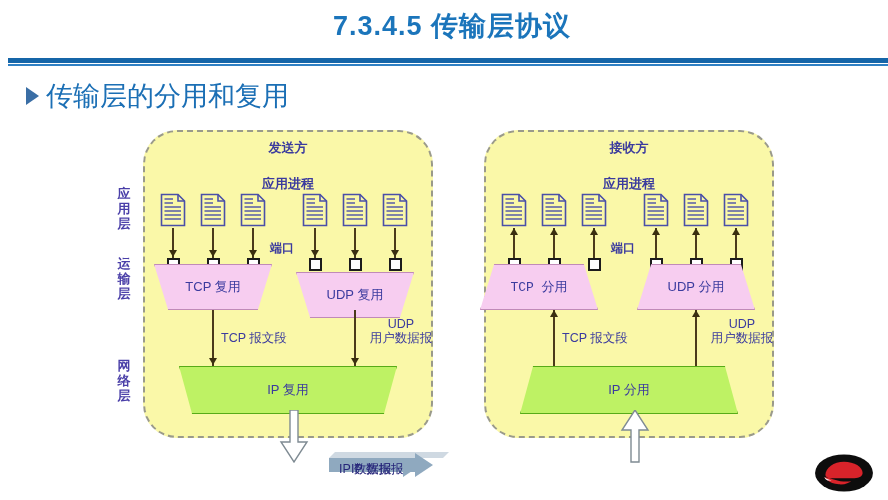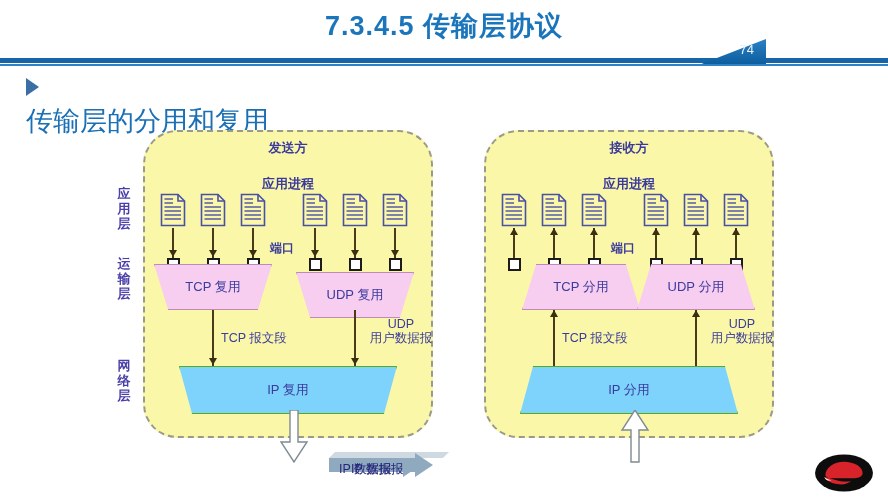--- a/index.html
+++ b/index.html
@@ -11,21 +11,21 @@
     height: 500px;
     background: #ffffff;
     font-family: "Liberation Sans", "DejaVu Sans", sans-serif;
     overflow: hidden;
     position: relative;
   }
 
   
   #slide-header {
     position: absolute;
-    left: 0; top: 0;
+    left: 8px; top: 0;
     width: 766px; height: 62px;
   }
   #slide-title {
     position: absolute;
     left: 0; top: 8px;
     width: 888px;
     text-align: center;
     font-size: 27px;
     font-weight: bold;
     color: #1b75bb;
@@ -61,22 +61,22 @@
     font-size: 13px;
     color: #e9f2fa;
     font-weight: normal;
   }
 
   
   #subtitle-row {
     position: absolute;
     left: 26px; top: 78px;
     display: flex;
+    align-items: center;
     gap: 7px;
-    flex-direction: column;
   }
   #subtitle-bullet {
     width: 0; height: 0;
     border-top: 9px solid transparent;
     border-bottom: 9px solid transparent;
     border-left: 13px solid #3a6ea5;
   }
   #subtitle-text {
     font-size: 27px;
     color: #1b6fb5;
@@ -198,21 +198,21 @@
     text-align: center;
     font-size: 13px;
     color: #3b3b9e;
     white-space: nowrap;
   }
 
   
   .trap-ip {
     position: absolute;
     width: 218px; height: 48px;
-    background: #7dd3fc;
+    background: #bef264;
     border: 1px solid #57ab18;
     box-sizing: border-box;
   }
   .trap-ip-down { clip-path: polygon(0% 0%, 100% 0%, 94% 100%, 6% 100%); }
   .trap-ip-up   { clip-path: polygon(6% 0%, 94% 0%, 100% 100%, 0% 100%); }
 
   
   .seg-label {
     position: absolute;
     font-size: 12.5px;
@@ -246,24 +246,20 @@
     width: 62px; height: 42px;
   }
 </style>
 </head>
 <body>
 
 <div id="slide-header">
   <div id="slide-title">7.3.4.5   传输层协议</div>
   <div id="header-rule"></div>
   <div id="header-rule-thin"></div>
-  <div id="page-badge-wrap">
-    <div id="page-badge-shape"></div>
-    <div id="page-badge-num">74</div>
-  </div>
 </div>
 
 <div id="subtitle-row">
   <div id="subtitle-bullet"></div>
   <div id="subtitle-text">传输层的分用和复用</div>
 </div>
 
 <div id="diagram">
 
   <div class="layer-label" id="layer-app">应<br>用<br>层</div>
@@ -510,21 +506,21 @@
       <line x1="4.5" y1="18" x2="21" y2="18"></line>
       <line x1="4.5" y1="22" x2="21" y2="22"></line>
       <line x1="4.5" y1="26" x2="21" y2="26"></line>
     </g>
   </svg>
       </div>
       <div class="vline" style="left: 735px; top: 110px; height: 30px;"></div>
       <div class="arrowhead-up" style="left: 732px; top: 110px;"></div>
       <div class="port" style="left: 729.5px; top: 140px;"></div>
       <div class="port-label" style="left: 611px; top: 122px;">端口</div>
-      <div class="trap-transport trap-up" style="left: 522px; top: 146px;">
+      <div class="trap-transport trap-up" style="left: 480px; top: 146px; font-family: Liberation Mono, monospace;">
         <div class="trap-label">TCP 分用</div>
       </div>
       <div class="trap-transport trap-up" style="left: 637px; top: 146px;">
         <div class="trap-label">UDP 分用</div>
       </div>
       <div class="trap-ip trap-ip-up" style="left: 520px; top: 248px;">
         <div class="trap-label">IP 分用</div>
       </div>
       <div class="vline" style="left: 553px; top: 192px; height: 56px;"></div>
       <div class="arrowhead-up" style="left: 550px; top: 192px;"></div>

